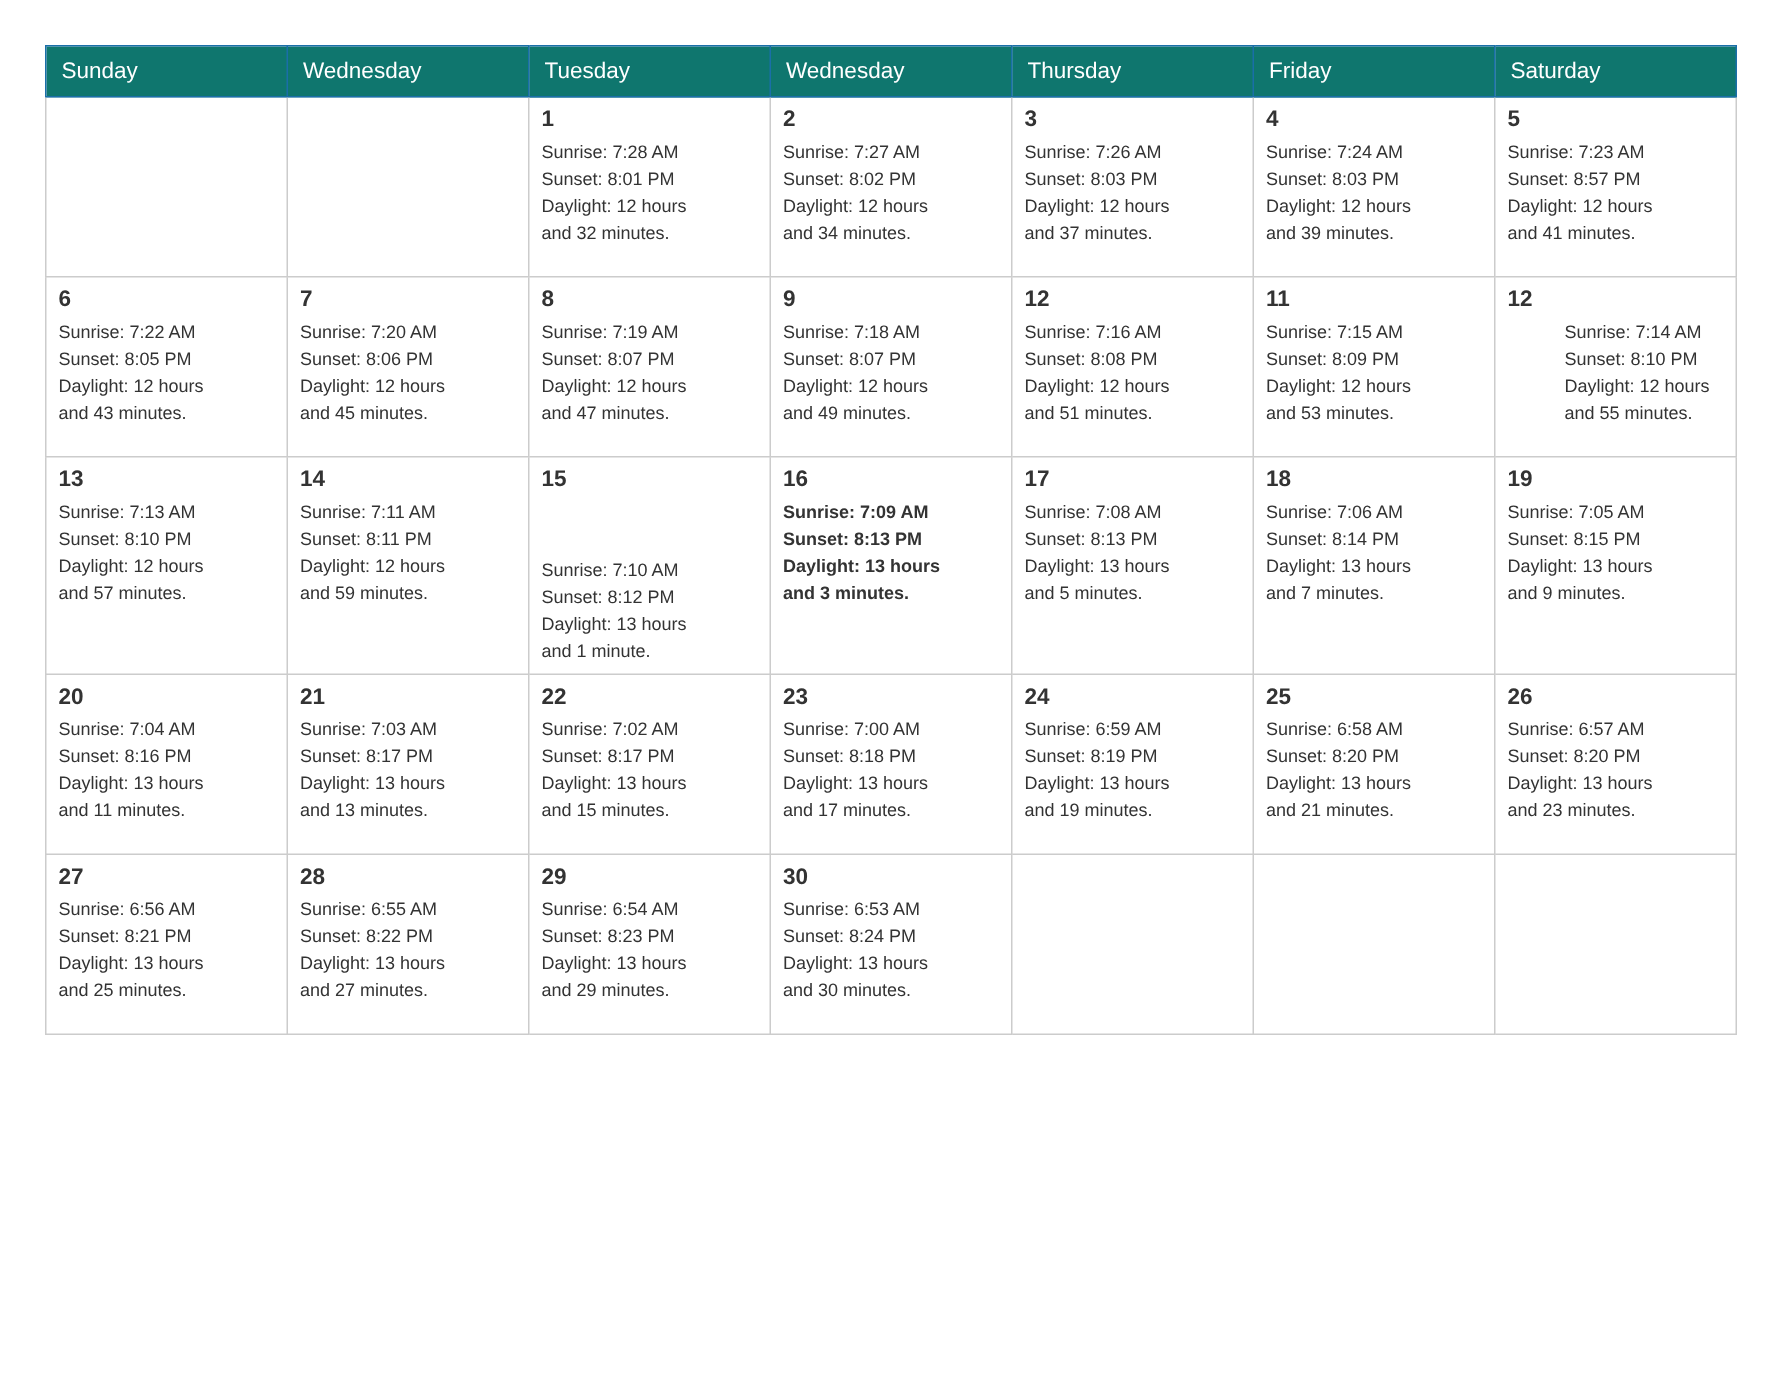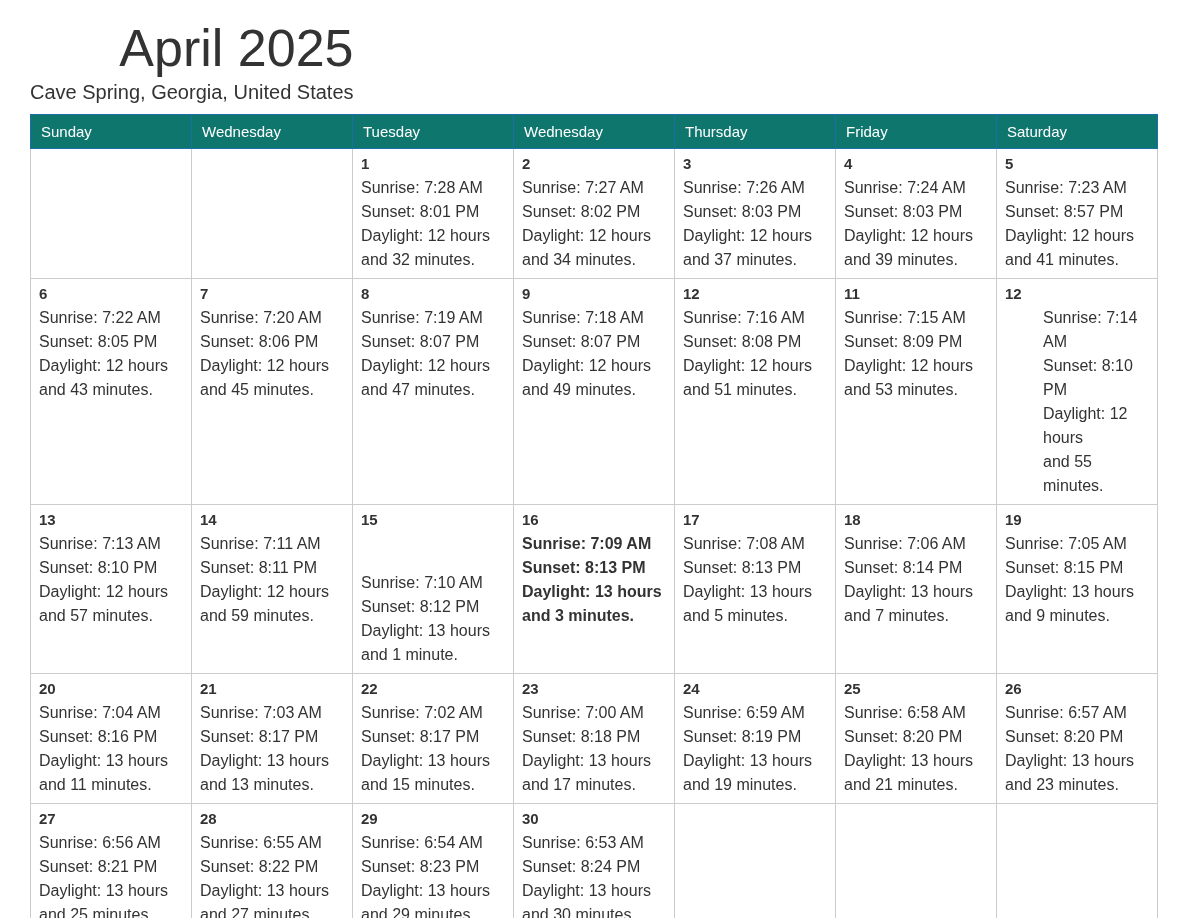--- a/index.html
+++ b/index.html
@@ -54,21 +54,21 @@
       height: 120px;
     }
     .day-number {
       font-size: 15px;
       font-weight: bold;
       color: #333;
       display: block;
       margin-bottom: 4px;
     }
     .day-info {
-      font-size: 16px;
+      font-size: 12px;
       color: #333;
       line-height: 1.5;
     }
     .empty-cell {
       background: #fff;
     }
     
     .logo-wrapper {
       display: flex;
       flex-direction: column;
@@ -97,24 +97,20 @@
       font-size: 30px;
       font-weight: bold;
       color: #1a6fa8;
       letter-spacing: -0.5px;
     }
   </style>
 </head>
 <body>
 
 <div class="header">
-  <div class="title-area">
-    <div class="month-title">April 2025</div>
-    <div class="location">Cave Spring, Georgia, United States</div>
-  </div>
 </div>
 
 <table class="calendar">
   <thead>
     <tr>
     <th>Sunday</th>
         <th>Wednesday</th>
         <th>Tuesday</th>
         <th>Wednesday</th>
         <th>Thursday</th>

